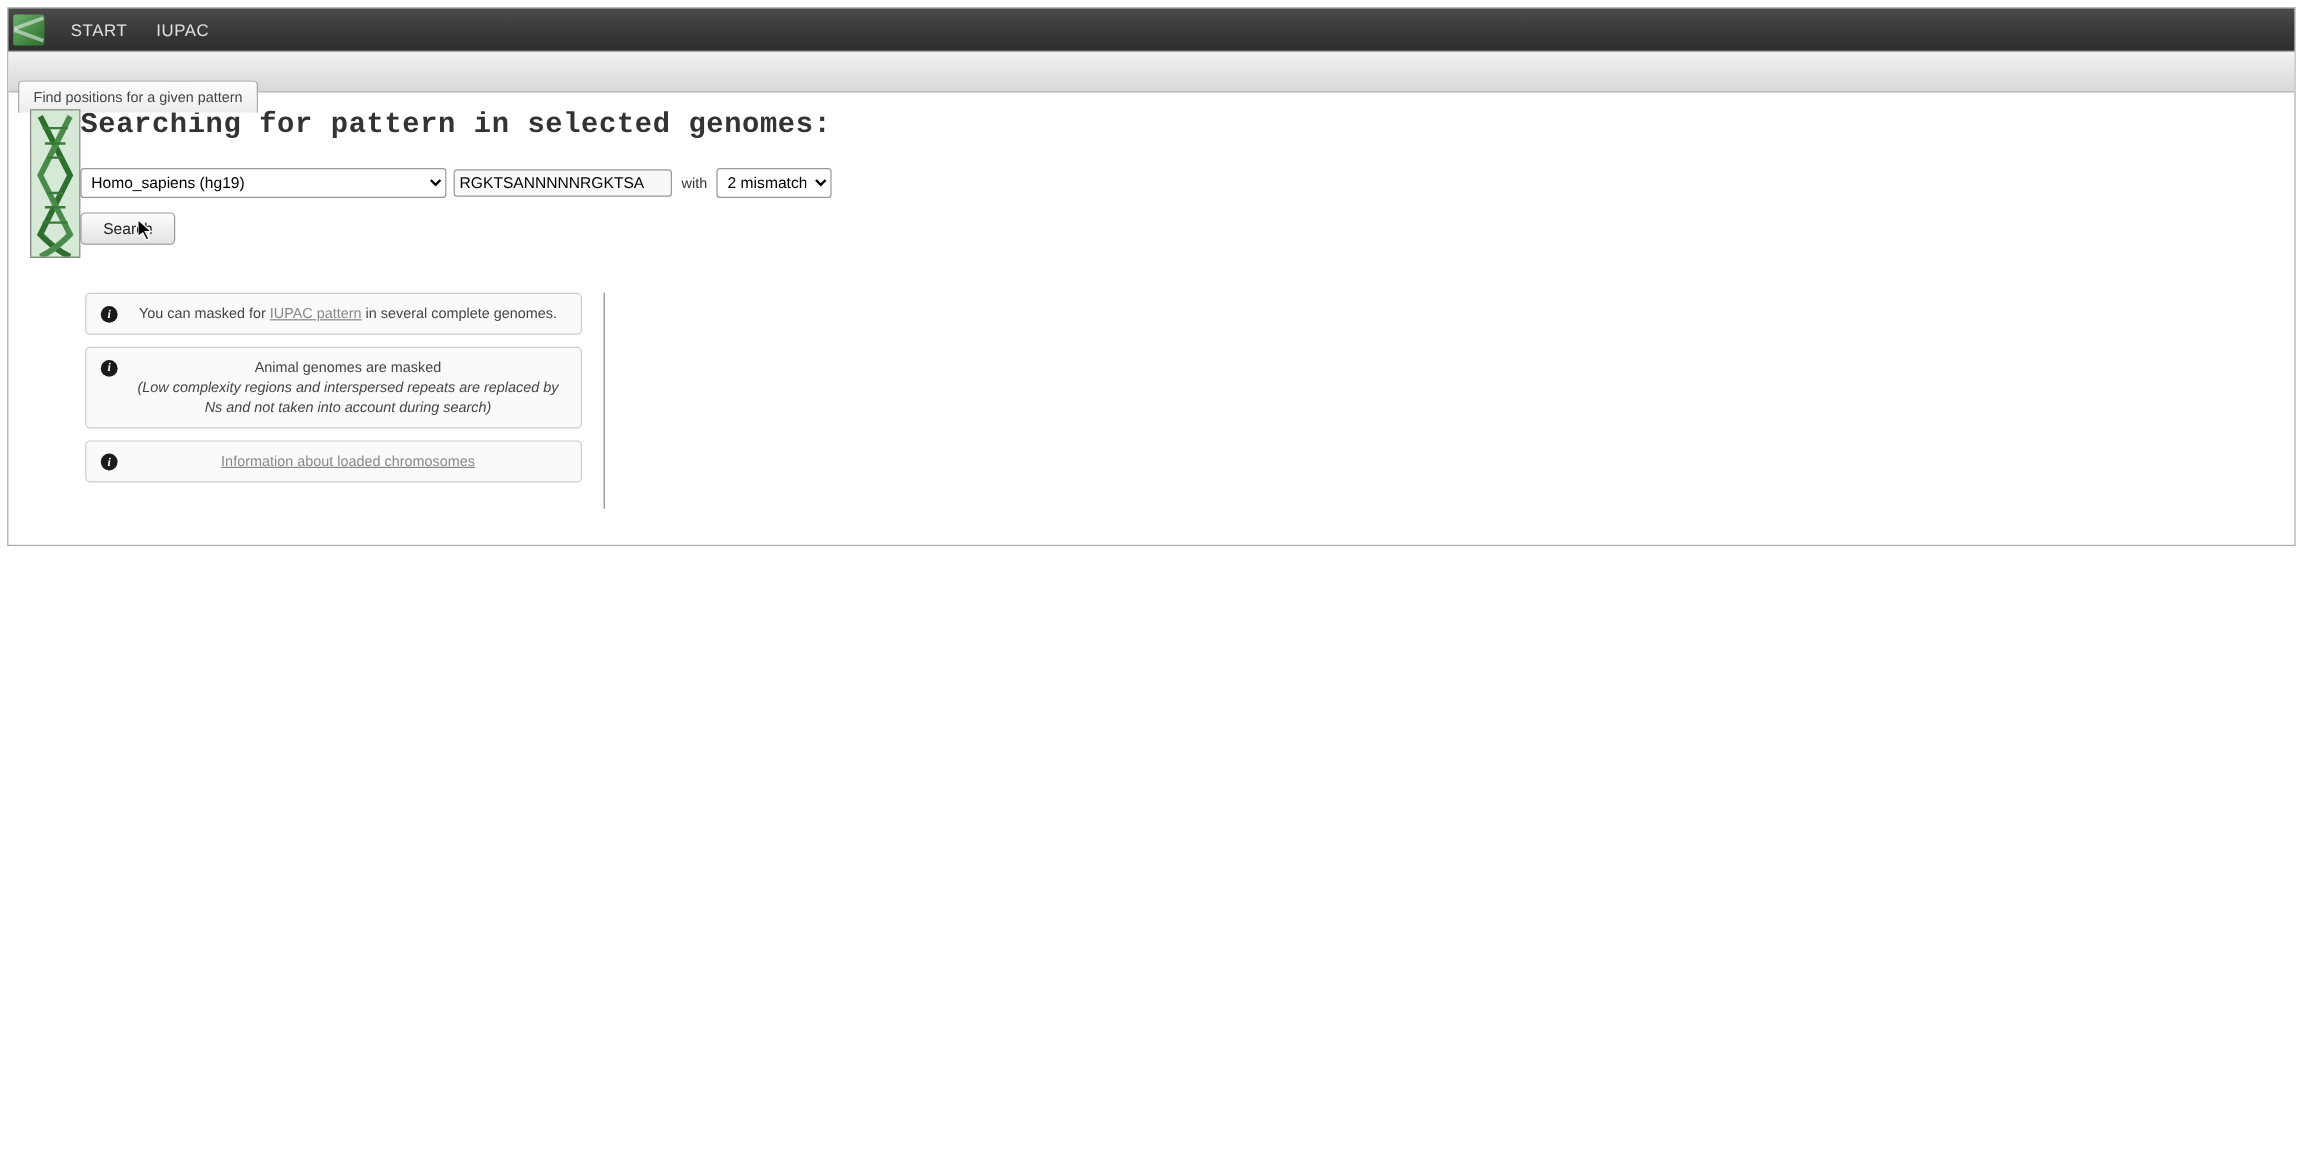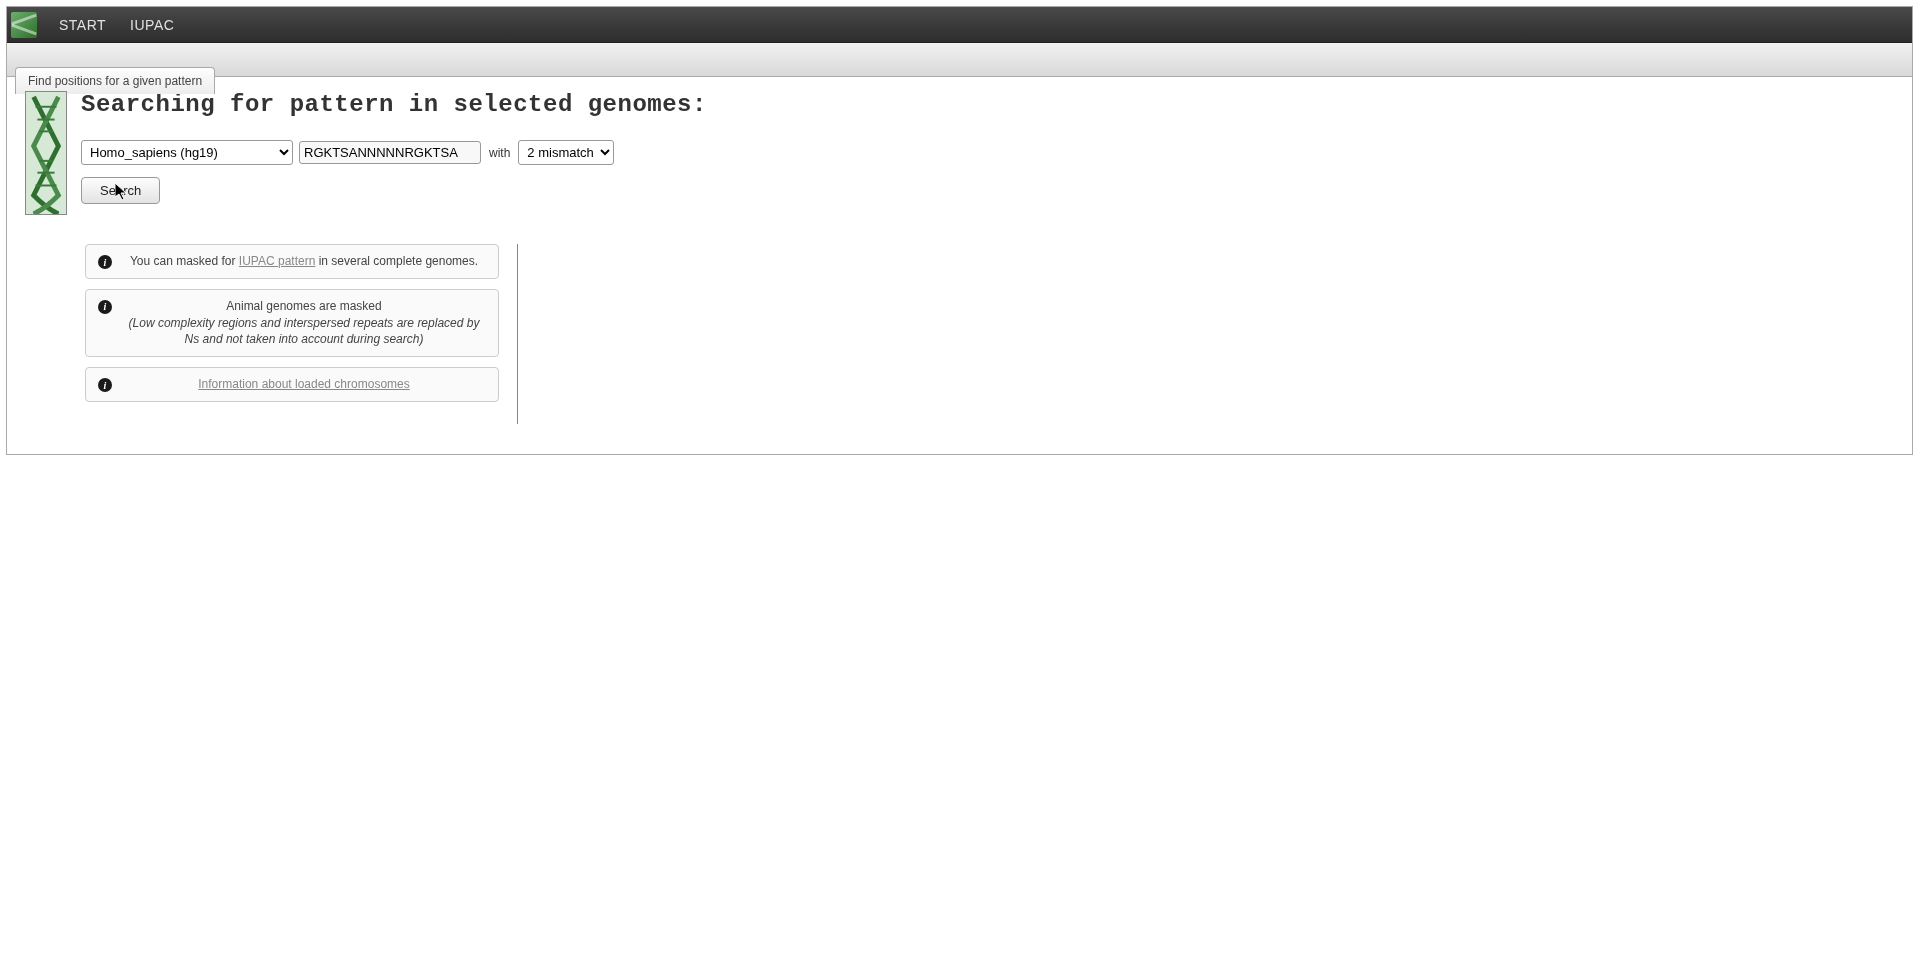--- a/index.html
+++ b/index.html
@@ -65,21 +65,21 @@
       padding: 6px 12px;
       font-size: 12px;
       color: #444;
       cursor: pointer;
       position: relative;
       top: 18px;
     }
     .main-area {
       padding: 14px 18px 30px 18px;
       display: flex;
-      gap: 14px;
+      gap: 0;
       align-items: flex-start;
     }
     .sidebar-logo {
       width: 42px;
       height: 124px;
       border: 1px solid #888;
       background: linear-gradient(to bottom, #a8cfa8, #5a9e5a);
       position: relative;
       overflow: hidden;
       flex-shrink: 0;
@@ -108,21 +108,21 @@
     }
     select, input[type="text"] {
       font-family: inherit;
       font-size: 13px;
       padding: 3px 4px;
       border: 1px solid #999;
       background: #f8f8f8;
       border-radius: 3px;
     }
     .genome-select {
-      width: 212px;
+      width: 305px;
       background: #fff;
     }
     .pattern-input {
       width: 182px;
       background: #fff;
     }
     .with-label {
       font-size: 12px;
       color: #333;
       padding: 0 2px;

